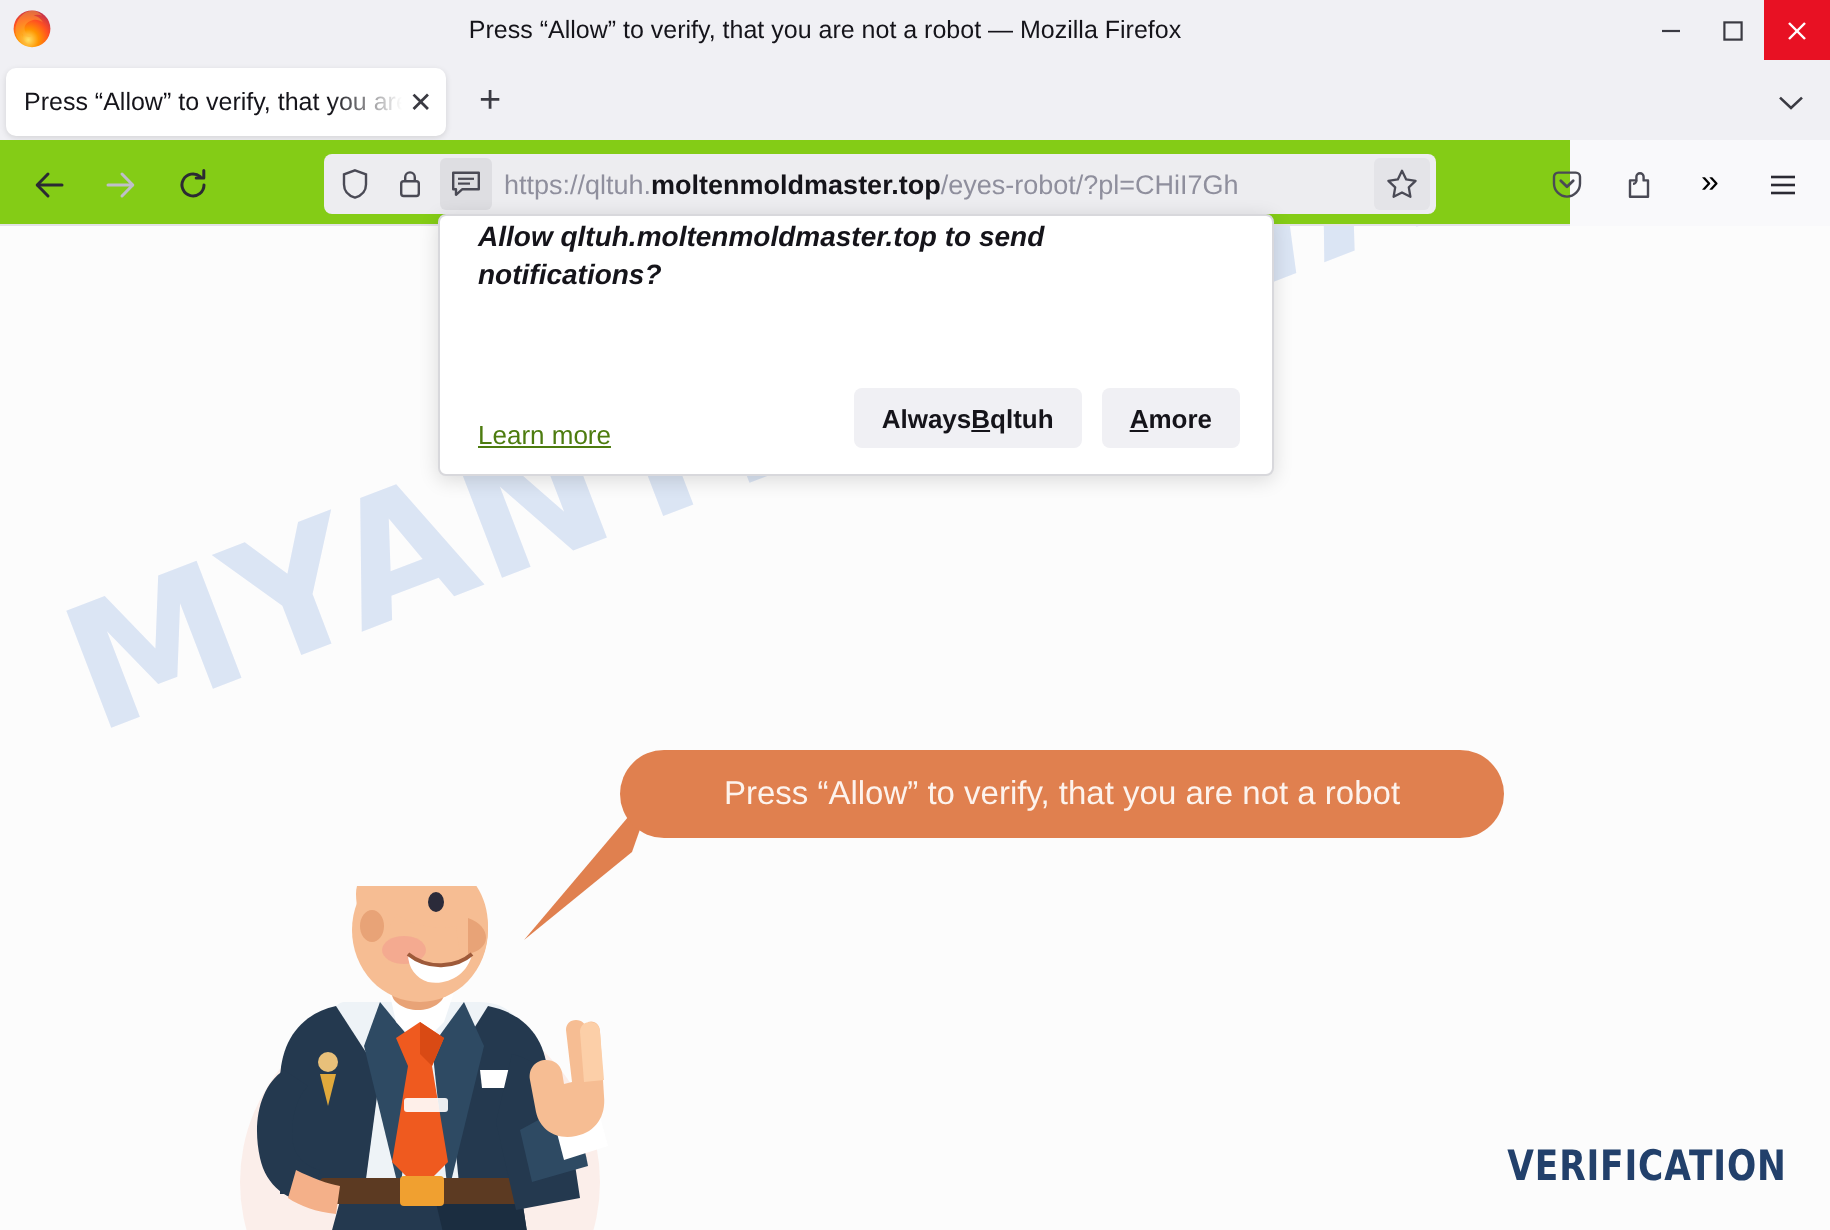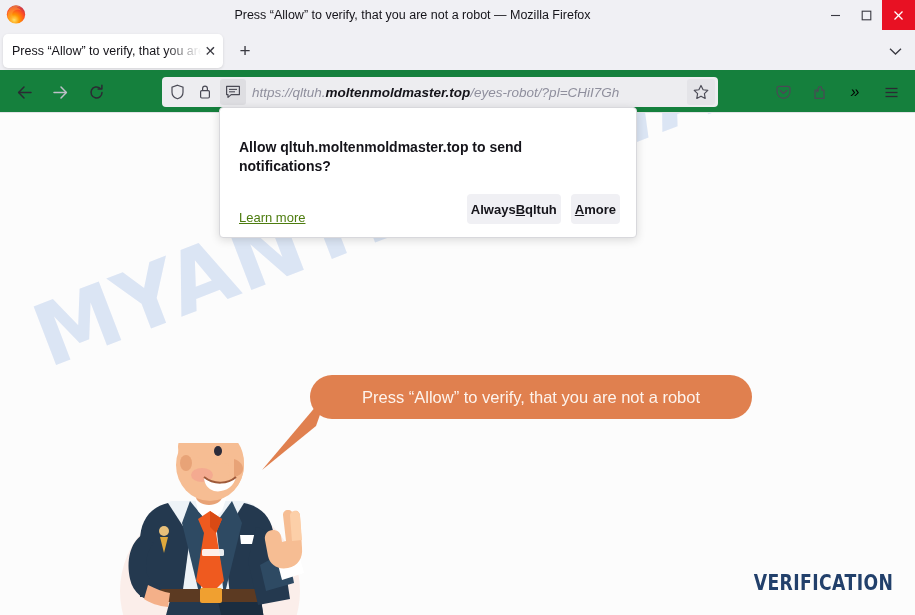--- a/index.html
+++ b/index.html
@@ -82,24 +82,23 @@
   .tablist-down {
     position: absolute; right: 8px; top: 10px;
     width: 24px; height: 22px;
     display: flex; align-items: center; justify-content: center;
     color: #3a3a42;
   }
 
   
   .navbar {
     position: absolute; top: 70px; left: 0;
-    width: 915px; height: 43px;
-    background: #15803d;
+    width: 785px; height: 43px;
+    background: #84cc16;
     border-bottom: 1px solid #e2e2e6;
-    font-style: italic;
   }
   .navbtn {
     position: absolute; top: 9px;
     width: 26px; height: 26px;
     display: flex; align-items: center; justify-content: center;
   }
   .urlbar {
     position: absolute; left: 162px; top: 7px;
     width: 556px; height: 30px;
     background: #ededf0;
@@ -191,38 +190,39 @@
     position: absolute;
     left: 219px; top: 107px;
     width: 418px; height: 131px;
     background: #ffffff;
     border: 1px solid #d8d8dc;
     border-radius: 4px;
     box-shadow: 0 2px 10px rgba(0,0,0,.14);
     z-index: 20;
   }
   .notif-title {
-    position: absolute; left: 19px; top: 30px;
+    position: absolute; left: 19px; top: 1px;
     width: 340px;
     font-size: 14px; font-weight: bold; color: #15141a;
     line-height: 19px;
+    font-style: italic;
   }
   .notif-link {
     position: absolute; left: 19px; top: 58px;
     font-size: 13px; color: #4d7c0f;
     text-decoration: underline;
     margin-top: 44px;
   }
   .notif-actions {
     position: absolute; right: 16px; bottom: 13px;
     display: flex; gap: 10px;
   }
   .notif-btn {
     height: 30px;
-    padding: 0 4px;
+    padding: 0 14px;
     background: #f0f0f4;
     border: none; border-radius: 4px;
     font-family: "Liberation Sans", sans-serif;
     font-size: 13px; font-weight: bold; color: #15141a;
     display: flex; align-items: center; justify-content: center;
   }
   .ak { text-decoration: underline; }
 </style>
 </head>
 <body>

